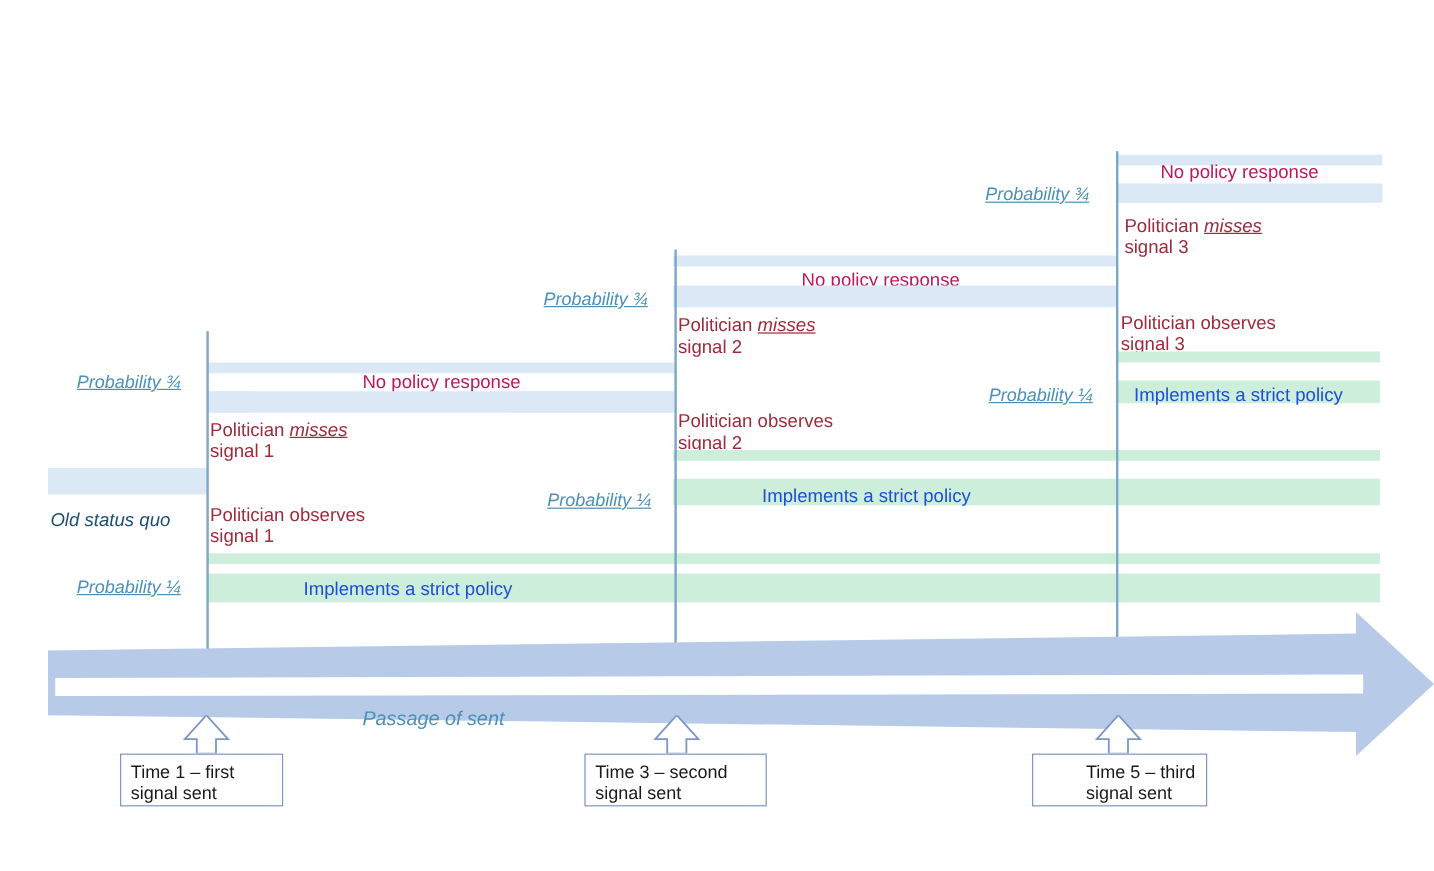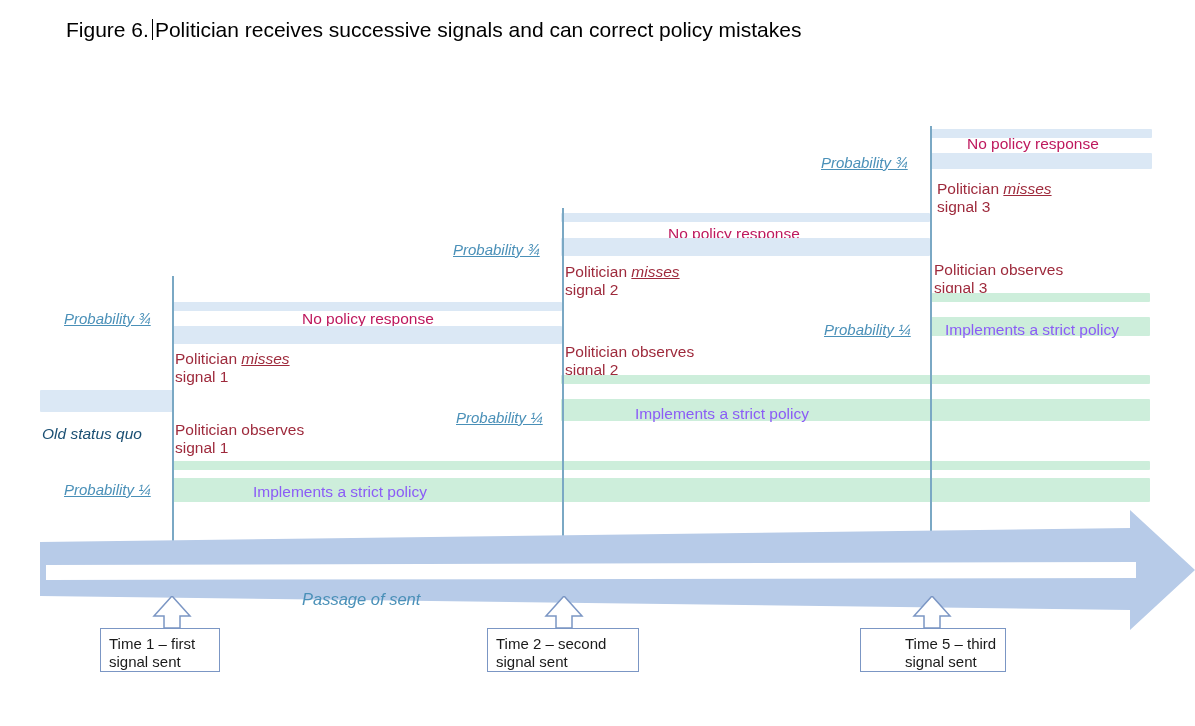--- a/index.html
+++ b/index.html
@@ -43,21 +43,21 @@
   }
   .band-blue { background: #dbe8f5; }
   .band-green { background: #cdeedb; }
 
   .band-label {
     font-size: 15.5px;
     white-space: nowrap;
   }
   .lab-red   { color: #be185d; text-align: right; }
   .lab-prob  { color: #4a90b8; font-style: italic; font-size: 15px; text-decoration: underline; }
-  .lab-policy { color: #8b5cf6; }
+  .lab-policy { color: #1d4ed8; }
 
   
   .vline {
     width: 2px;
     background: #7aa8c4;
   }
 
   
   .timebox {
     border: 1.5px solid #7b96c4;
@@ -91,23 +91,20 @@
     white-space: nowrap;
     margin-top: 32px;
   }
   .multiline { line-height: 1.18; }
 </style>
 </head>
 <body>
 
 <div id="canvas">
 
-  <div class="abs fig-title">
-    <span>Figure 6.</span><span class="caret"></span><span>Politician receives successive signals and can correct policy mistakes</span>
-  </div>
 
   <div class="abs band band-blue" style="left:930px; top:129px; width:222px; height:9px;"></div>
   <div class="abs band-label lab-red" style="left:967px; top:135px;">No policy response</div>
   <div class="abs band band-blue" style="left:930px; top:153px; width:222px; height:16px;"></div>
   <div class="abs band-label lab-prob" style="left:821px; top:154px;">Probability ¾</div>
 
   <div class="abs band-label multiline" style="left:937px; top:180px; color:#9e2a3c;">
     <span>Politician </span><em><u>misses</u></em><br>
     <span>signal 3</span>
   </div>
@@ -171,30 +168,30 @@
 
   <svg class="abs timearrow" width="1155" height="130" viewBox="0 0 1155 130">
     <polygon points="0,32 1090,18 1090,0 1155,60 1090,120 1090,100 0,86" fill="#b7cbe8"></polygon>
     <polygon points="6,55 1096,52 1096,68 6,70" fill="#ffffff"></polygon>
   </svg>
   <div class="abs passage">Passage of sent</div>
 
   <svg class="abs" width="40" height="32" style="left:152px; top:596px;">
     <polygon points="20,0 38,20 28,20 28,32 12,32 12,20 2,20" fill="#ffffff" stroke="#7b96c4" stroke-width="1.5"></polygon>
   </svg>
-  <div class="abs timebox multiline" style="left:100px; top:628px; width:120px; height:44px;">
+  <div class="abs timebox multiline" style="left:100px; top:628px; width:136px; height:44px;">
     <span>Time 1 – first</span><br>
     <span>signal sent</span>
   </div>
 
   <svg class="abs" width="40" height="32" style="left:544px; top:596px;">
     <polygon points="20,0 38,20 28,20 28,32 12,32 12,20 2,20" fill="#ffffff" stroke="#7b96c4" stroke-width="1.5"></polygon>
   </svg>
   <div class="abs timebox multiline" style="left:487px; top:628px; width:152px; height:44px;">
-    <span>Time 2 – second</span><br>
+    <span>Time 3 – second</span><br>
     <span>signal sent</span>
   </div>
 
   <svg class="abs" width="40" height="32" style="left:912px; top:596px;">
     <polygon points="20,0 38,20 28,20 28,32 12,32 12,20 2,20" fill="#ffffff" stroke="#7b96c4" stroke-width="1.5"></polygon>
   </svg>
   <div class="abs timebox multiline" style="left:860px; top:628px; width:146px; height:44px;padding-left:44px;">
     <span>Time 5 – third</span><br>
     <span>signal sent</span>
   </div>

